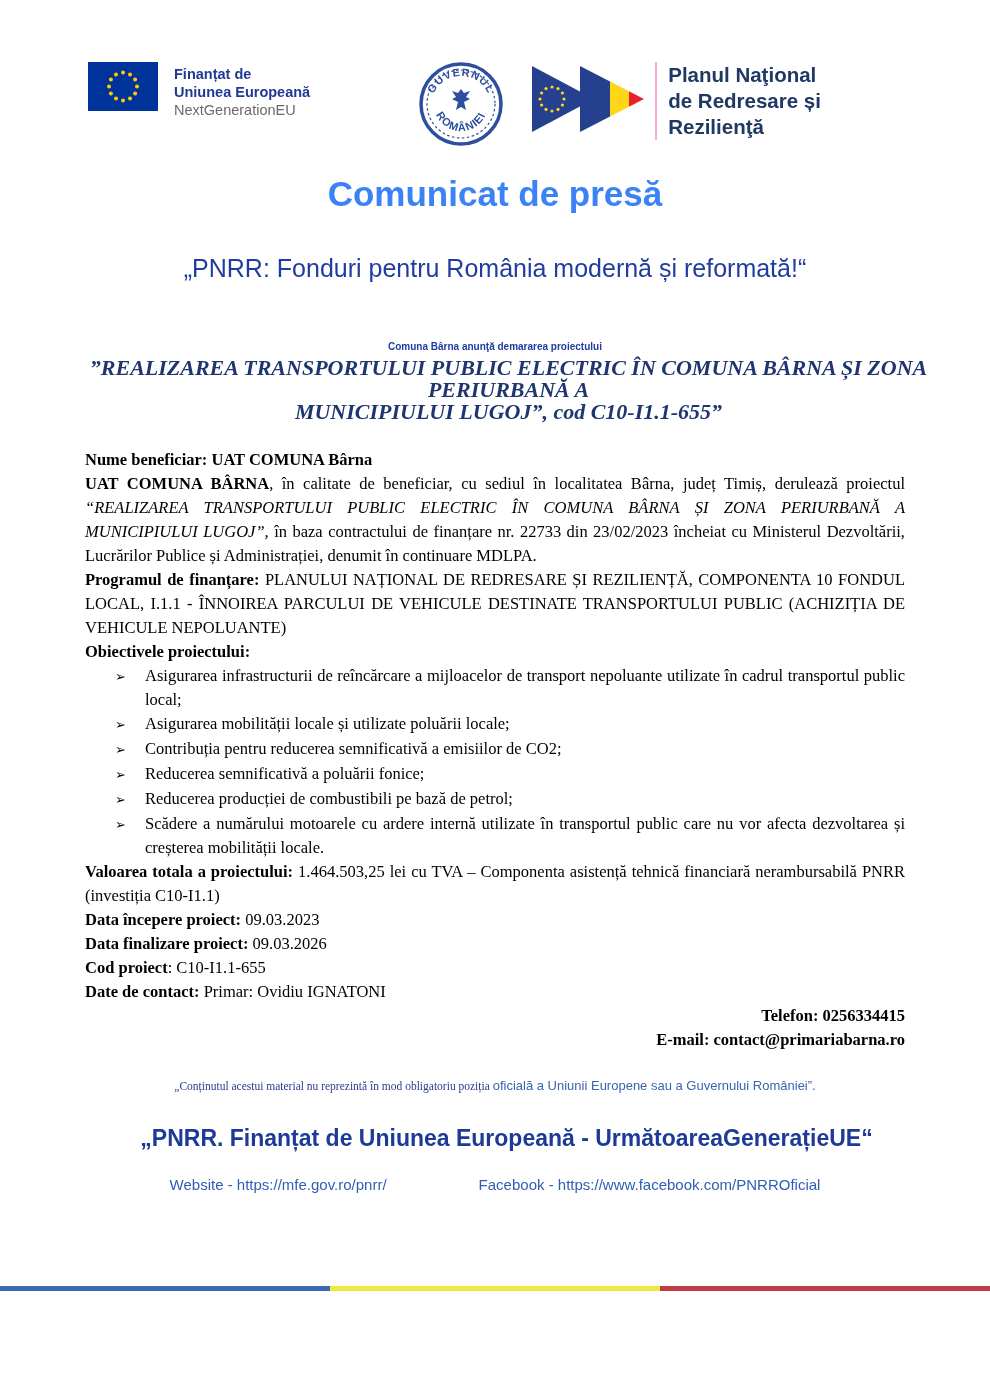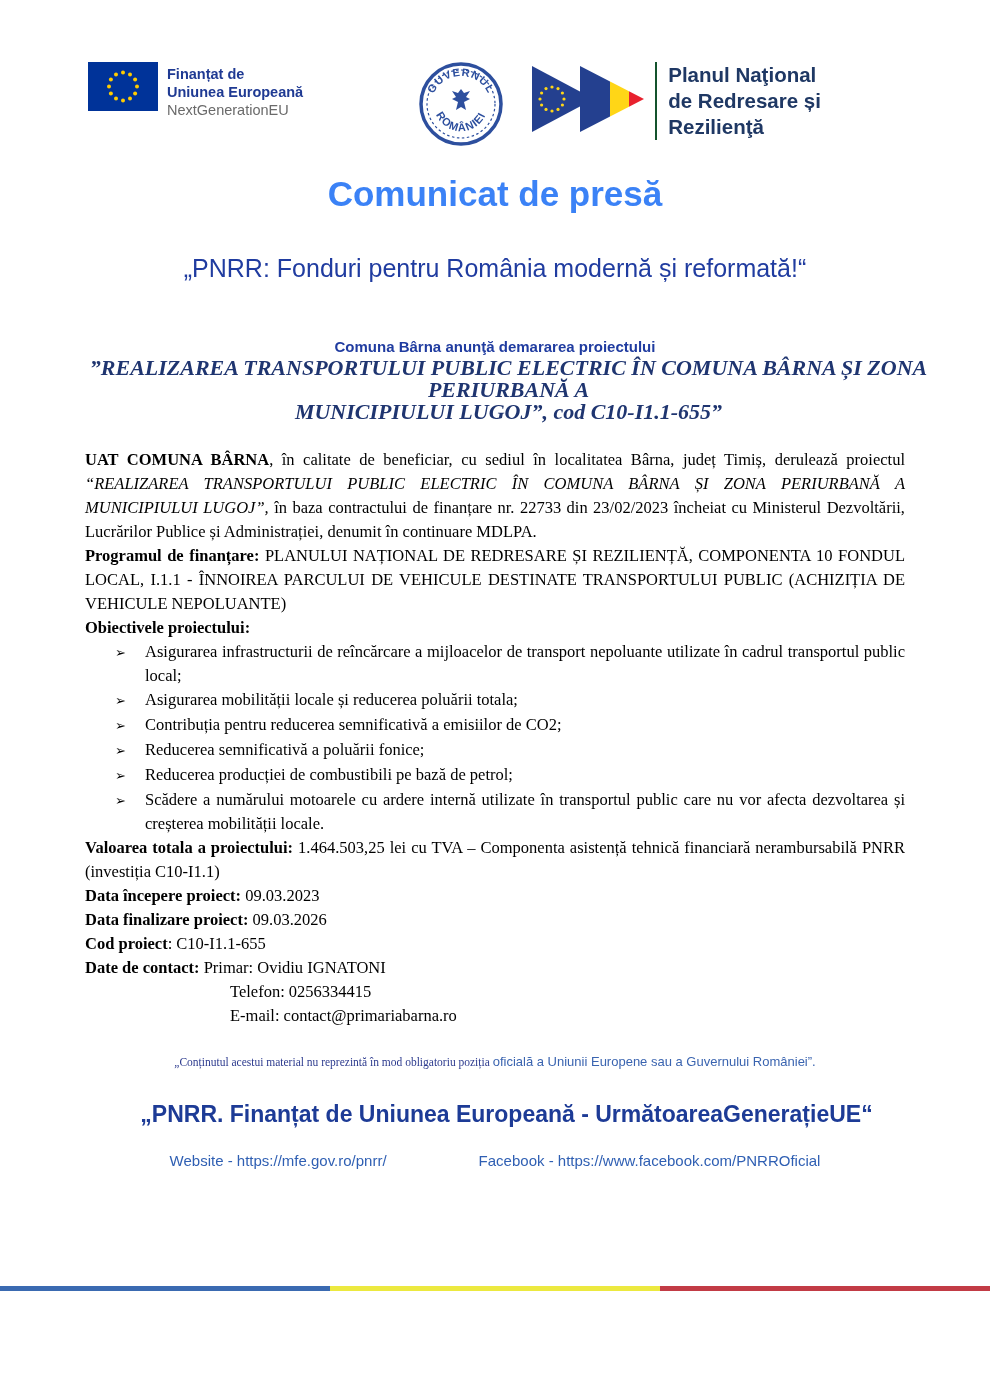--- a/index.html
+++ b/index.html
@@ -4,63 +4,63 @@
 <style>
   * { margin:0; padding:0; box-sizing:border-box; }
   html,body { background:#e8e8e8; }
   .page {
     width:990px; height:1400px; margin:0 auto; position:relative;
     background:#ffffff; font-family:"Liberation Serif", serif; color:#000;
     overflow:hidden;
   }
   
   .logos { display:flex; align-items:flex-start; padding:62px 86px 0 88px; }
-  .eu-logo { display:flex; gap:9px; width:272px; align-items:flex-start; }
+  .eu-logo { display:flex; gap:16px; width:272px; align-items:flex-start; }
   .eu-logo-text { font-family:"Liberation Sans", sans-serif; padding-top:3px; }
   .eu-logo-text .l1, .eu-logo-text .l2 { font-size:14.5px; font-weight:bold; color:#1f3a93; line-height:18px; }
   .eu-logo-text .l3 { font-size:14.5px; color:#6a6a6a; line-height:19px; }
   .gov-seal { width:150px; display:flex; justify-content:center; margin-left:42px; }
   .pnrr-logo { margin-left:auto; display:flex; align-items:center; }
   .pnrr-text {
     font-family:"Liberation Sans", sans-serif; font-weight:bold; color:#1f3864;
-    font-size:20.5px; line-height:26px; border-left:2px solid #14532d;
+    font-size:20.5px; line-height:26px; border-left:2px solid #f9a8d4;
     padding-left:11px; margin-left:7px;
   }
   
   .title {
     margin-top:28px; text-align:center; font-family:"Liberation Sans", sans-serif;
     font-size:35px; font-weight:bold; color:#3b82f6;
   }
   .subtitle {
     margin-top:40px; text-align:center; font-family:"Liberation Sans", sans-serif;
     font-size:25px; font-weight:400; color:#203ca0;
   }
   .announce { margin-top:54px; text-align:center; }
   .announce .a1 {
-    font-family:"Liberation Sans", sans-serif; font-size:15px; font-weight:bold;
+    font-family:"Liberation Sans", sans-serif; font-size:10px; font-weight:bold;
     color:#203ca0; line-height:20px;
   }
   .announce .a2 {
     font-family:"Liberation Serif", serif; font-style:italic; font-weight:bold;
     font-size:22px; color:#1f3570; line-height:22px;margin-left:27px;
   }
   
   .doc-body {
     margin:25px 85px 0 85px; font-size:16.5px; line-height:24px;
     text-align:justify;
   }
   .doc-body p { margin:0; }
   b { font-weight:bold; }
   .it { font-style:italic; }
   ul.objectives { list-style:none; }
   ul.objectives li { display:flex; }
   ul.objectives .bullet { flex:0 0 30px; padding-left:30px; box-sizing:content-box; width:0; }
   ul.objectives .bullet span { display:inline-block; width:30px; font-size:13px; }
   ul.objectives .obj-text { flex:1; text-align:justify; }
-  .indent { padding-left:145px; text-align:left; }
+  .indent { padding-left:145px; text-align:right;font-weight:bold; }
   
   .disclaimer { margin-top:26px; text-align:center; font-size:11.5px; }
   .disclaimer .d-serif { font-family:"Liberation Serif", serif; color:#2c3a8e; }
   .disclaimer .d-sans { font-family:"Liberation Sans", sans-serif; color:#3a64b0; font-size:13px; }
   .slogan {
     margin-top:32px; text-align:center; font-family:"Liberation Sans", sans-serif;
     font-size:23px; font-weight:bold; color:#1d3b96;padding-left:23px;
   }
   .links {
     margin-top:24px; display:flex; justify-content:center; gap:92px;
@@ -167,35 +167,36 @@
   <div class="title">Comunicat de presă</div>
   <div class="subtitle">„PNRR: Fonduri pentru România modernă și reformată!“</div>
 
   <div class="announce">
     <div class="a1">Comuna Bârna anunţă demararea proiectului</div>
     <div class="a2">”REALIZAREA TRANSPORTULUI PUBLIC ELECTRIC ÎN COMUNA BÂRNA ȘI ZONA PERIURBANĂ A</div>
     <div class="a2">MUNICIPIULUI LUGOJ”, cod C10-I1.1-655”</div>
   </div>
 
   <div class="doc-body">
+    <p><b>Nume beneficiar: UAT COMUNA Bârna</b></p>
 
     <p><b>UAT COMUNA  BÂRNA</b><span>, în calitate de beneficiar, cu sediul în localitatea Bârna, județ Timiș, derulează proiectul </span><span class="it">“REALIZAREA TRANSPORTULUI PUBLIC ELECTRIC ÎN COMUNA BÂRNA ȘI ZONA PERIURBANĂ A MUNICIPIULUI LUGOJ”,</span><span> în baza contractului de finanțare nr. 22733 din 23/02/2023 încheiat cu Ministerul Dezvoltării, Lucrărilor Publice și Administrației, denumit în continuare MDLPA.</span></p>
 
     <p><b>Programul de finanțare:</b><span> PLANULUI NAȚIONAL DE REDRESARE ȘI REZILIENȚĂ, COMPONENTA 10 FONDUL LOCAL, I.1.1 - ÎNNOIREA PARCULUI DE VEHICULE DESTINATE TRANSPORTULUI PUBLIC (ACHIZIȚIA DE VEHICULE NEPOLUANTE)</span></p>
 
     <p><b>Obiectivele proiectului:</b></p>
 
     <ul class="objectives">
       <li>
           <span class="bullet"><span>➢</span></span>
           <span class="obj-text">Asigurarea infrastructurii de reîncărcare a mijloacelor de transport nepoluante utilizate în cadrul transportul public local;</span>
         </li>
       <li>
           <span class="bullet"><span>➢</span></span>
-          <span class="obj-text">Asigurarea mobilității locale și reducerea poluării totala;</span>
+          <span class="obj-text">Asigurarea mobilității locale și utilizate poluării locale;</span>
         </li>
       <li>
           <span class="bullet"><span>➢</span></span>
           <span class="obj-text">Contribuția pentru reducerea semnificativă a emisiilor de CO2;</span>
         </li>
       <li>
           <span class="bullet"><span>➢</span></span>
           <span class="obj-text">Reducerea semnificativă a poluării fonice;</span>
         </li>
       <li>

